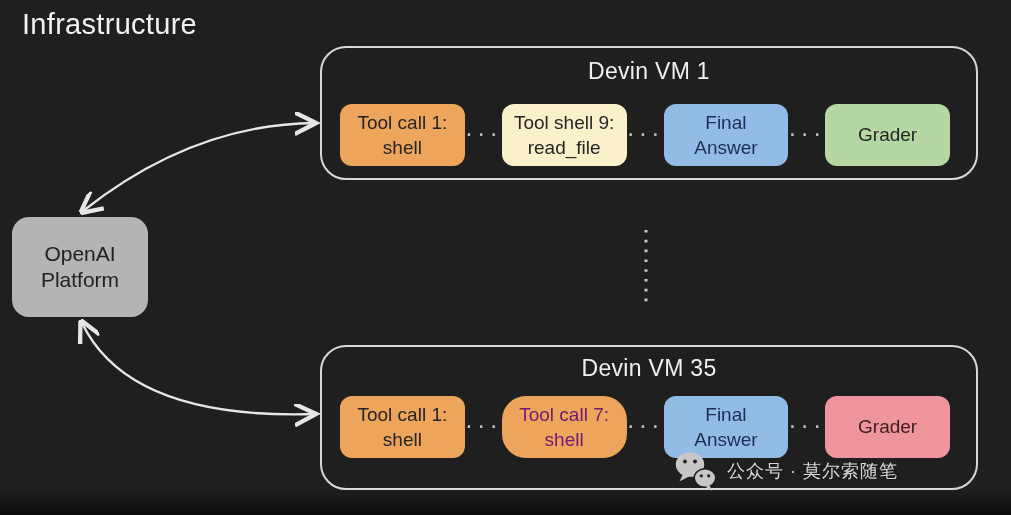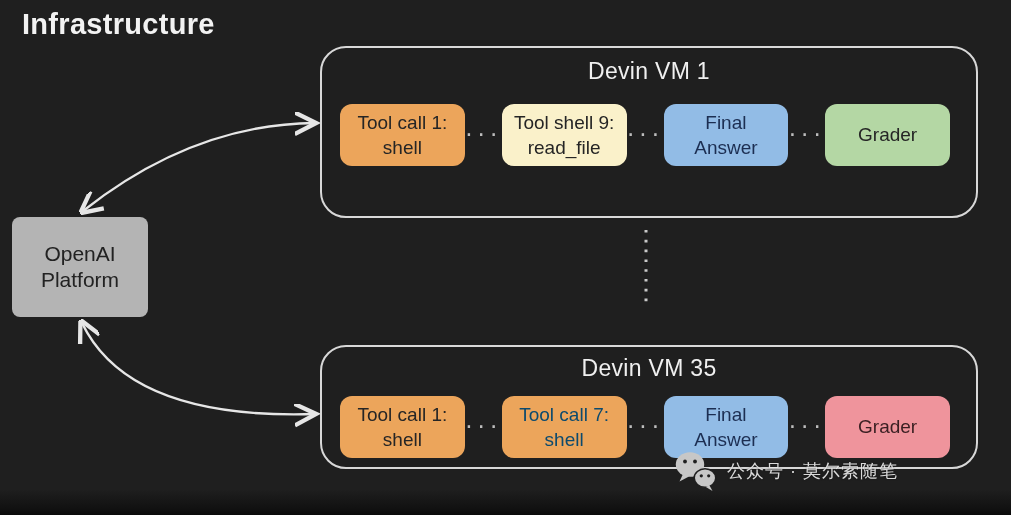--- a/index.html
+++ b/index.html
@@ -3,35 +3,35 @@
 <meta charset="utf-8">
 <style>
   html,body{margin:0;padding:0;background:#0c0c0c;}
   .stage{
     position:relative;width:1011px;height:515px;overflow:hidden;
     background:linear-gradient(180deg,#1f1f1f 0%,#1f1f1f 95%,#101010 99%,#0a0a0a 100%);
     font-family:"Liberation Sans", sans-serif;
   }
   .page-title{
     position:absolute;left:22px;top:8px;
-    font-size:29px;font-weight:700;color:#f2f2f2;letter-spacing:.3px;
+    font-size:29px;font-weight:400;color:#f2f2f2;letter-spacing:.3px;
   }
   .platform-box{
     position:absolute;left:12px;top:217px;width:136px;height:100px;
-    border-radius:8px;display:flex;align-items:center;justify-content:center;
+    border-radius:17px;display:flex;align-items:center;justify-content:center;
     text-align:center;font-size:21px;line-height:1.25;color:#222;
     white-space:pre-line;z-index:2;
   }
   .vm-box{
     position:absolute;left:320px;width:658px;
     border:2px solid #d8d8d8;border-radius:26px;
     box-sizing:border-box;display:flex;flex-direction:column;z-index:2;
   }
-  .vm-1{top:46px;height:172px;}
-  .vm-2{top:345px;height:124px;}
+  .vm-1{top:46px;height:134px;}
+  .vm-2{top:345px;height:145px;}
   .vm-title{
     text-align:center;font-size:23px;color:#f0f0f0;letter-spacing:.3px;
   }
   .vm-1 .vm-title{margin-top:10px;}
   .vm-2 .vm-title{margin-top:8px;}
   .node-row{
     display:flex;align-items:center;justify-content:center;
     padding-left:18px;padding-right:26px;
   }
   .vm-1 .node-row{margin-top:19px;}
@@ -94,21 +94,21 @@
       <div class="node" style="background: rgb(180, 215, 164); color: rgb(37, 37, 37);">Grader</div>
     </div>
   </div>
 
   <div class="vm-box vm-2">
     <div class="vm-title">Devin VM 35</div>
     <div class="node-row">
       <div class="node" style="background: rgb(236, 165, 91); color: rgb(37, 37, 37);">Tool call 1:
 shell</div>
       <div class="dots"></div>
-      <div class="node" style="background: rgb(236, 165, 91); color: #0c4a6e;">Tool call 7:
+      <div class="node" style="background: rgb(236, 165, 91); color: #701a75; border-radius: 24px;">Tool call 7:
 shell</div>
       <div class="dots"></div>
       <div class="node" style="background: rgb(146, 188, 230); color: rgb(28, 46, 82);">Final
 Answer</div>
       <div class="dots"></div>
       <div class="node" style="background: rgb(239, 148, 156); color: rgb(58, 31, 34);">Grader</div>
     </div>
   </div>
 
   <div class="watermark">

